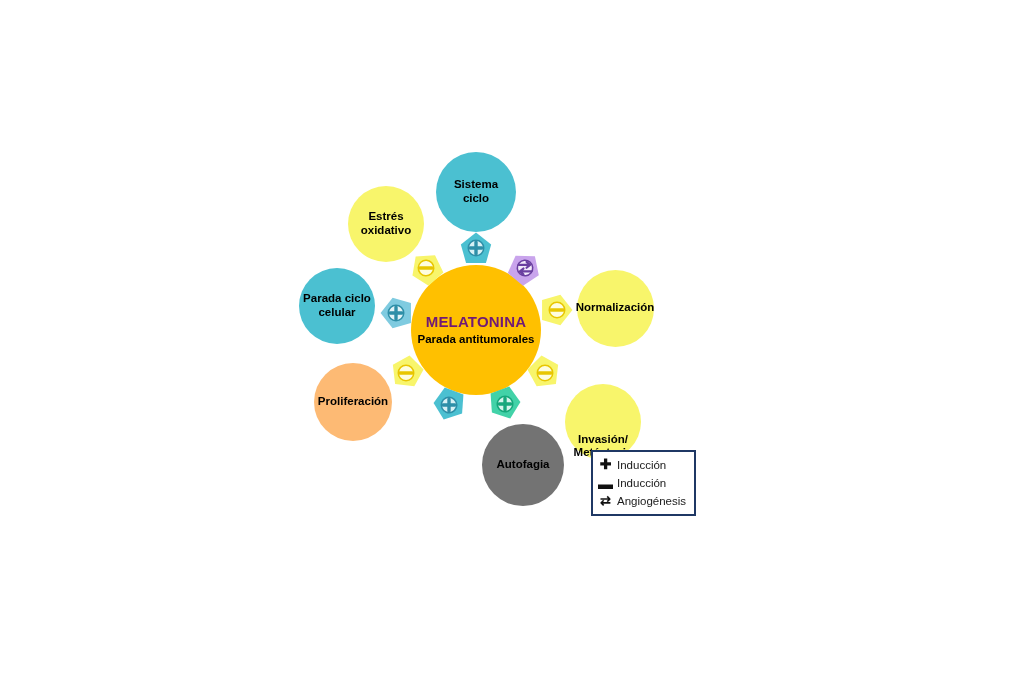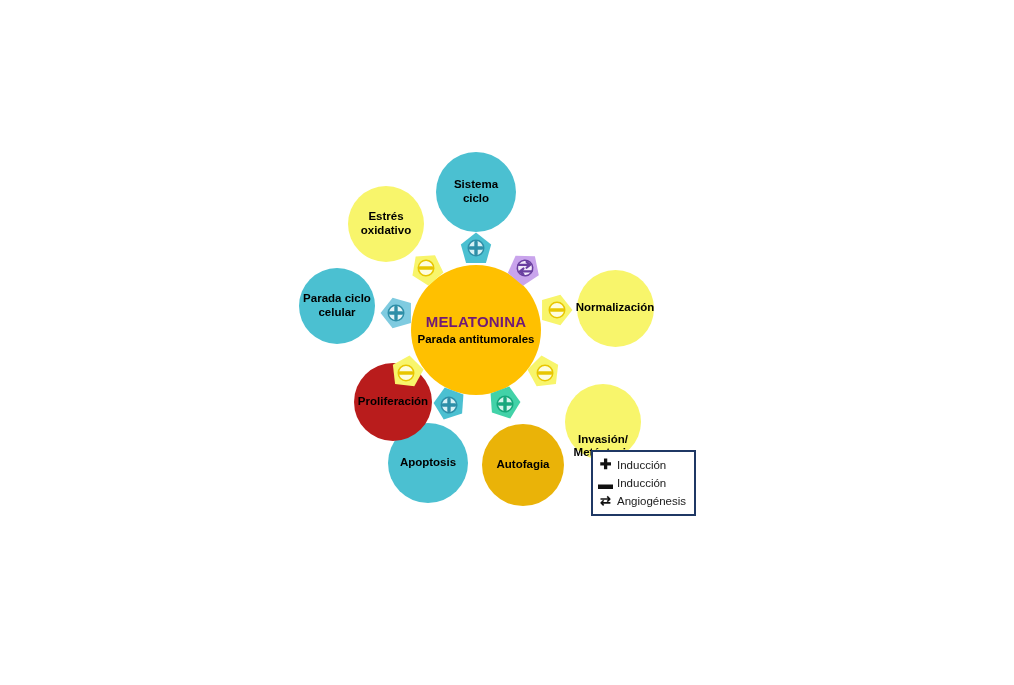--- a/index.html
+++ b/index.html
@@ -98,27 +98,24 @@
       <div class="node-label" style="font-size: 11.5px;">Sistema
 ciclo</div>
     </div>
     <div class="node" style="left: 576.5px; top: 269.5px; width: 77px; height: 77px; background: rgb(248, 245, 107);">
       <div class="node-label" style="font-size: 11.5px;">Normalización</div>
     </div>
     <div class="node" style="left: 565px; top: 384px; width: 76px; height: 76px; background: rgb(248, 245, 107); align-items: flex-end;">
       <div class="node-label" style="font-size: 11.5px;">Invasión/
 Metástasis</div>
     </div>
-    <div class="node" style="left: 482px; top: 424px; width: 82px; height: 82px; background: #eab308;">
+    <div class="node" style="left: 482px; top: 424px; width: 82px; height: 82px; background: #737373;">
       <div class="node-label" style="font-size: 11.5px;">Autofagia</div>
     </div>
-    <div class="node" style="left: 388px; top: 423px; width: 80px; height: 80px; background: rgb(75, 192, 209);">
-      <div class="node-label" style="font-size: 11.5px;">Apoptosis</div>
-    </div>
-    <div class="node" style="left: 314px; top: 363px; width: 78px; height: 78px; background: #b91c1c; margin-left: 40px;">
+    <div class="node" style="left: 314px; top: 363px; width: 78px; height: 78px; background: #fdba74;">
       <div class="node-label" style="font-size: 11.5px;">Proliferación</div>
     </div>
     <div class="node" style="left: 299px; top: 268px; width: 76px; height: 76px; background: rgb(75, 192, 209);">
       <div class="node-label" style="font-size: 11.5px;">Parada ciclo
 celular</div>
     </div>
     <div class="node" style="left: 348px; top: 186px; width: 76px; height: 76px; background: rgb(248, 245, 107);">
       <div class="node-label" style="font-size: 11.5px;">Estrés
 oxidativo</div>
     </div>

